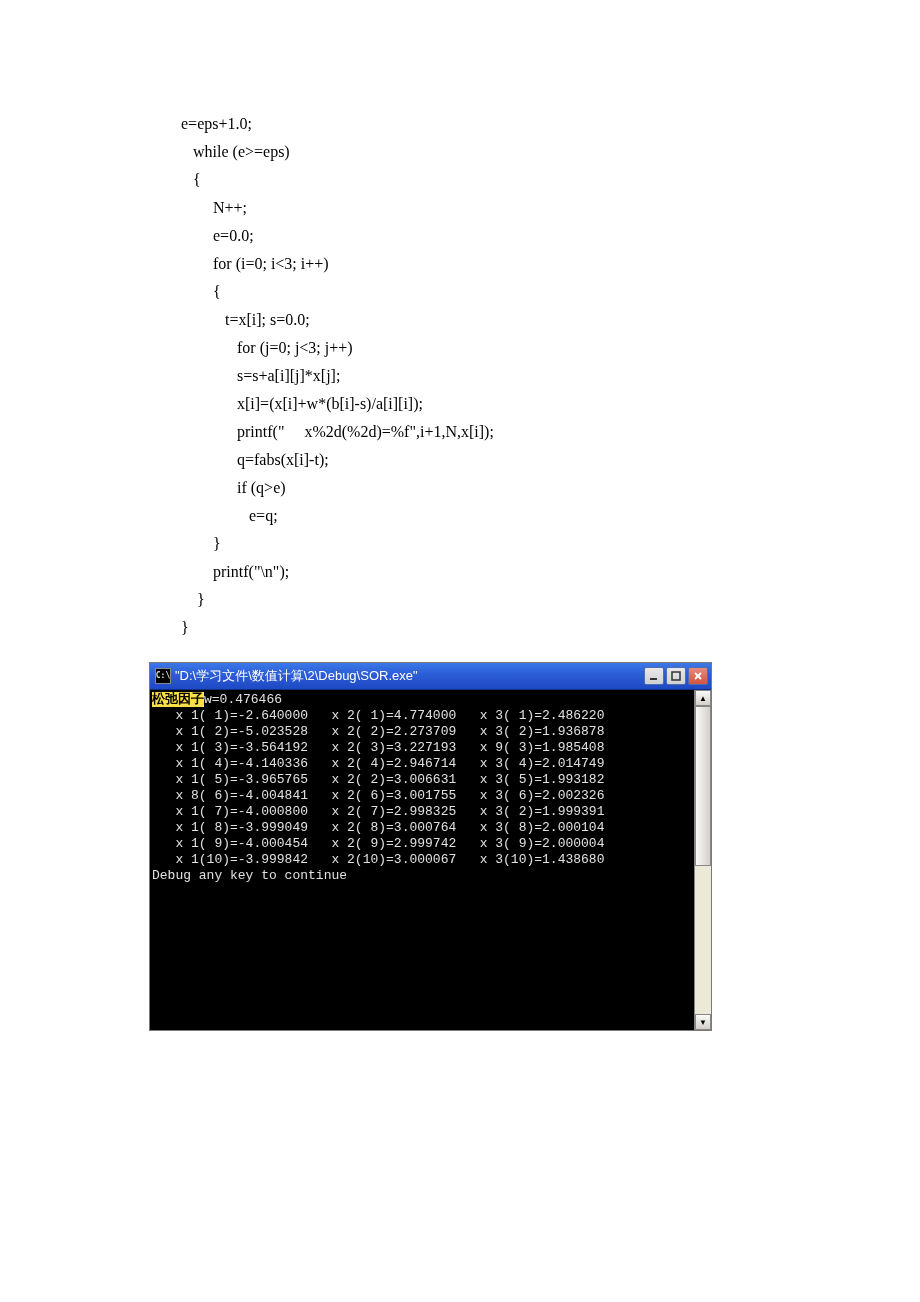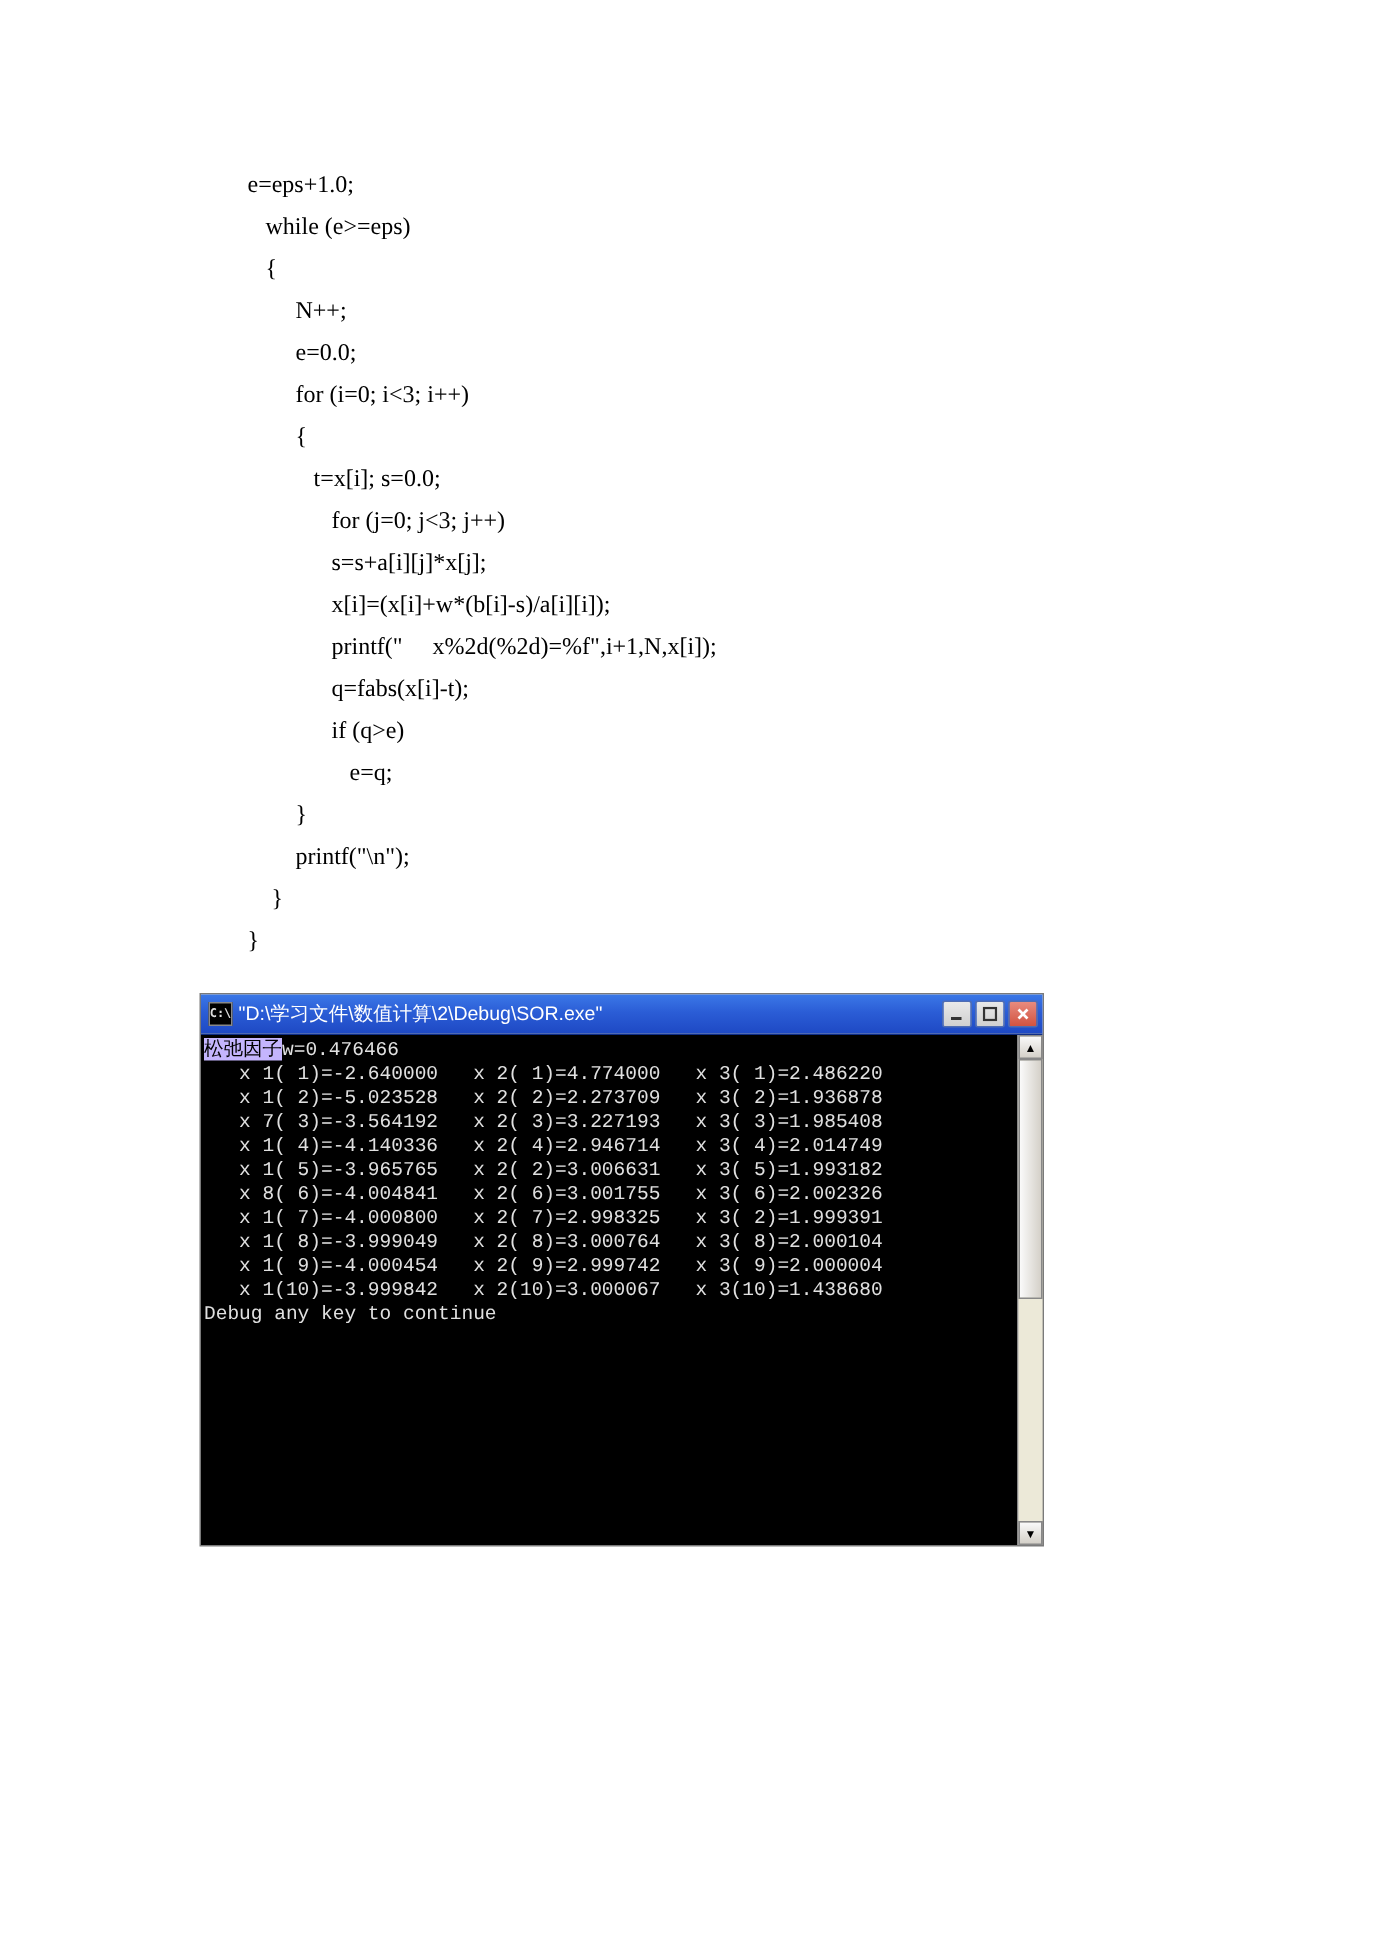--- a/index.html
+++ b/index.html
@@ -5,20 +5,21 @@
   body {
     margin: 0;
     padding: 0;
     background: #fff;
     font-family: "Times New Roman", serif;
     width: 920px;
   }
   .page {
     width: 796px;
     box-sizing: border-box;
+    margin-left: 16px;
   }
   .code-block {
     padding: 110px 0 20px 165px;
     font-size: 16px;
     line-height: 28px;
     white-space: pre;
     color: #000;
   }
   .window-frame {
     margin: 0 100px 300px 133px;
@@ -89,22 +90,23 @@
     flex: 1;
     padding: 2px 4px 4px 2px;
     font-family: "NSimSun", "SimSun", "Courier New", monospace;
     font-size: 13px;
     line-height: 16px;
     white-space: pre;
     color: #e0e0e0;
     overflow: hidden;
   }
   .hl {
-    background: #c4b5fd;
+    background: #fde047;
     color: #000;
+    font-weight: bold;
   }
   .scrollbar {
     width: 16px;
     background: #d4d0c8;
     display: flex;
     flex-direction: column;
     border-left: 1px solid #888;
   }
   .sb-btn {
     height: 16px;
@@ -178,21 +180,21 @@
               <line x1="2" y1="2" x2="8" y2="8" stroke="#fff" stroke-width="1.8"></line>
               <line x1="8" y1="2" x2="2" y2="8" stroke="#fff" stroke-width="1.8"></line>
             </svg>
         </div>
       </div>
     </div>
     <div class="console-body">
       <div class="console-text"><span class="hl">松弛因子</span><span>w=0.476466</span>
 <span>   x 1( 1)=-2.640000   x 2( 1)=4.774000   x 3( 1)=2.486220</span>
 <span>   x 1( 2)=-5.023528   x 2( 2)=2.273709   x 3( 2)=1.936878</span>
-<span>   x 7( 3)=-3.564192   x 2( 3)=3.227193   x 3( 3)=1.985408</span>
+<span>   x 1( 3)=-3.564192   x 2( 3)=3.227193   x 9( 3)=1.985408</span>
 <span>   x 1( 4)=-4.140336   x 2( 4)=2.946714   x 3( 4)=2.014749</span>
 <span>   x 1( 5)=-3.965765   x 2( 2)=3.006631   x 3( 5)=1.993182</span>
 <span>   x 8( 6)=-4.004841   x 2( 6)=3.001755   x 3( 6)=2.002326</span>
 <span>   x 1( 7)=-4.000800   x 2( 7)=2.998325   x 3( 2)=1.999391</span>
 <span>   x 1( 8)=-3.999049   x 2( 8)=3.000764   x 3( 8)=2.000104</span>
 <span>   x 1( 9)=-4.000454   x 2( 9)=2.999742   x 3( 9)=2.000004</span>
 <span>   x 1(10)=-3.999842   x 2(10)=3.000067   x 3(10)=1.438680</span>
 <span>Debug any key to continue</span></div>
       <div class="scrollbar">
         <div class="sb-btn">▲</div>

